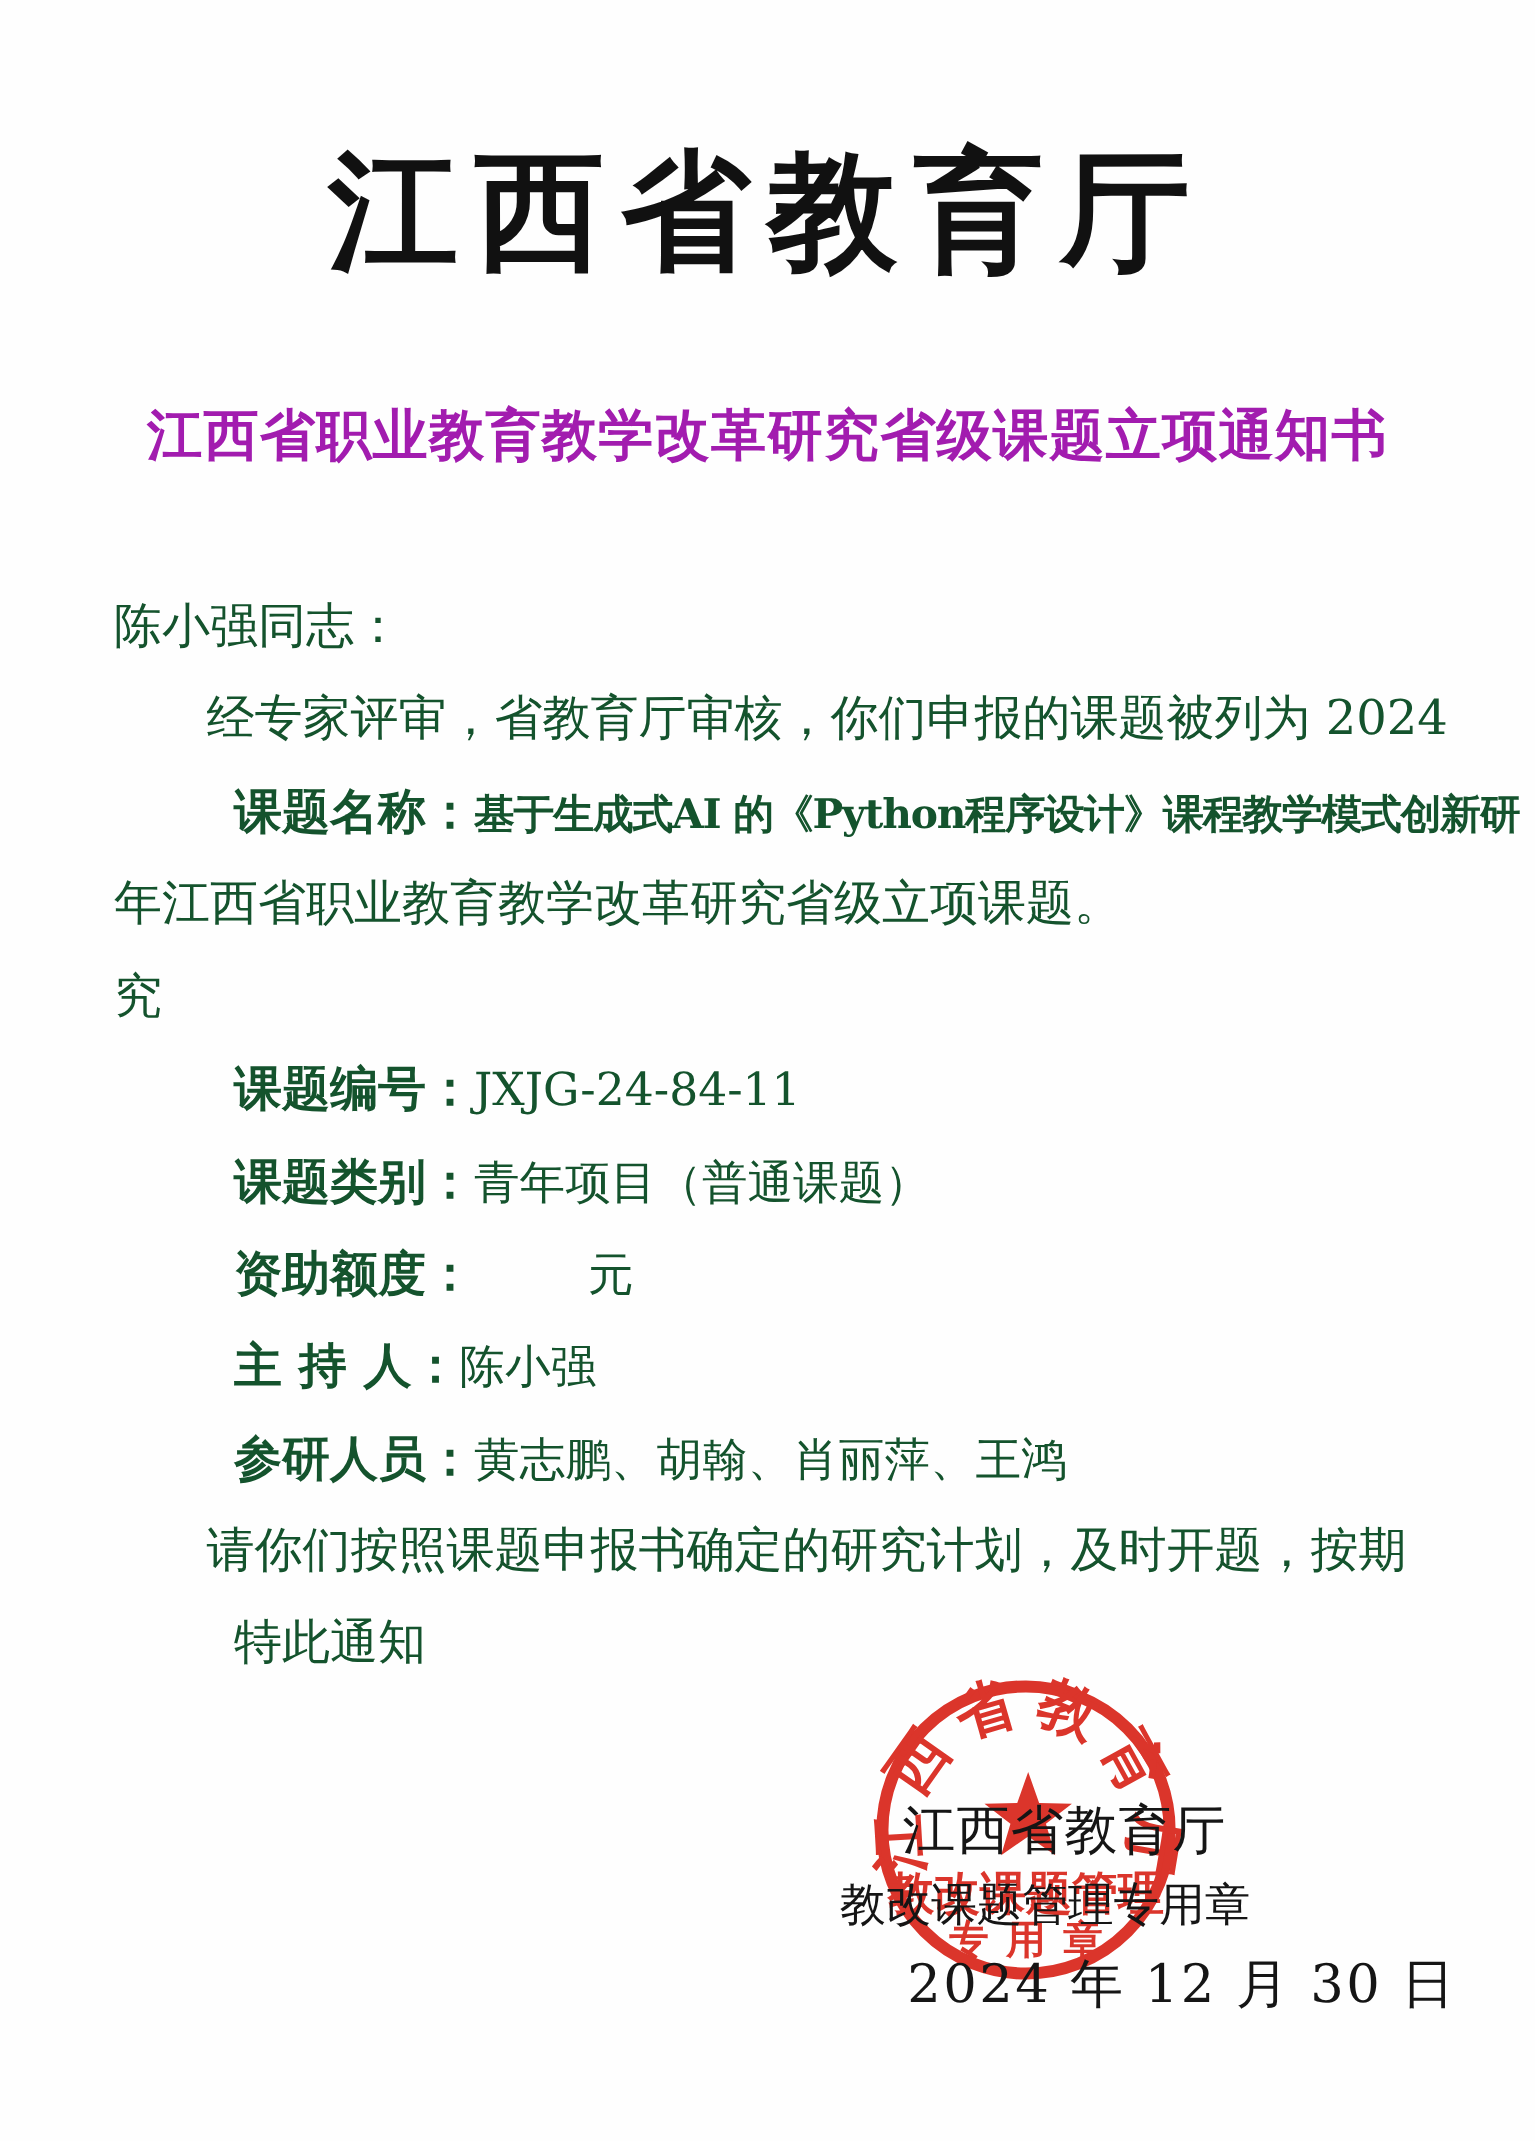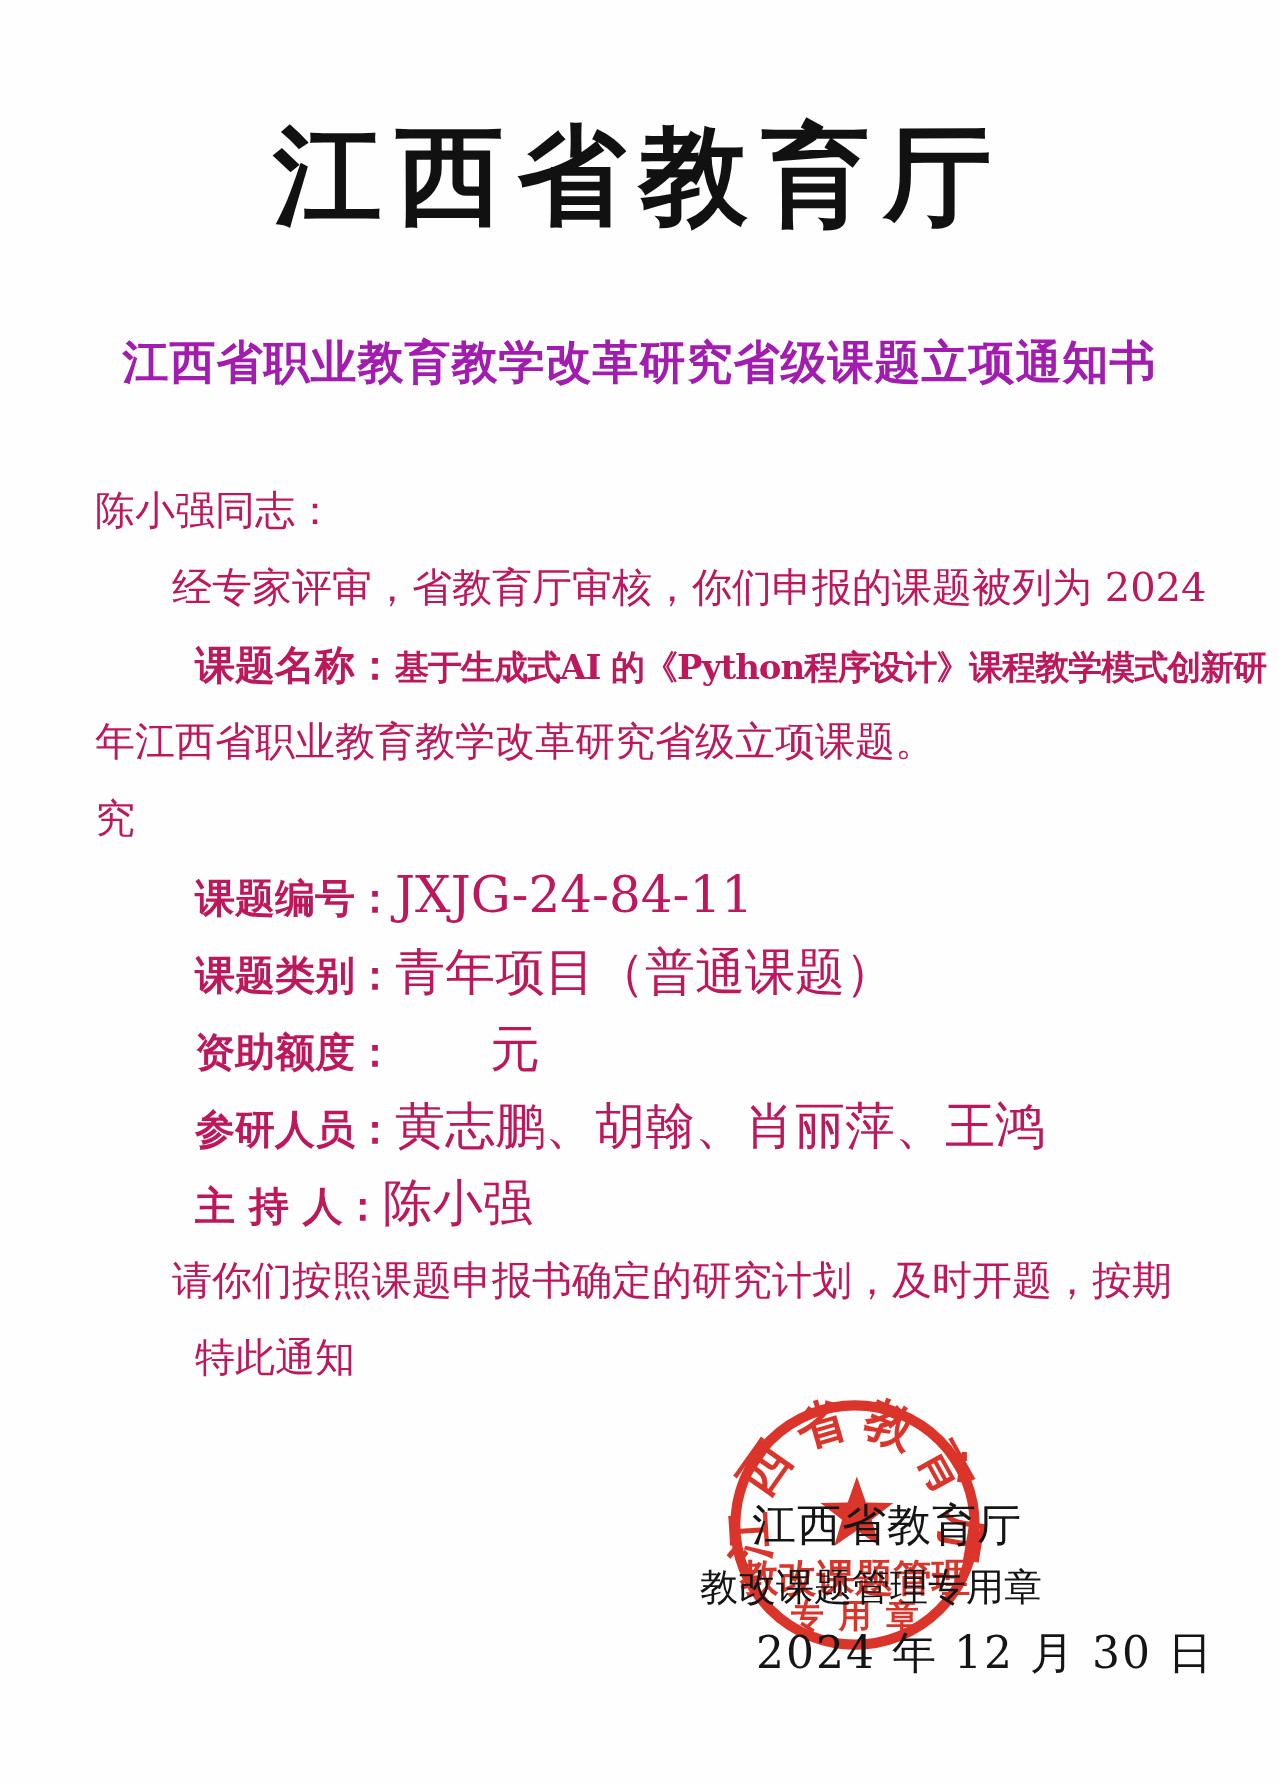--- a/index.html
+++ b/index.html
@@ -22,29 +22,29 @@
   }
   .doc-subtitle{
     position:absolute;top:332px;left:0;width:100%;
     text-align:center;
     font-size:46px;font-weight:bold;
     letter-spacing:1px;
     color:#a21caf;
     white-space:nowrap;
   }
   .body-text{
-    position:absolute;top:472px;left:95px;right:70px;
+    position:absolute;top:484px;left:95px;right:70px;
     font-size:40px;
-    color:#be185d;
+    color:#14532d;
   }
   .line{height:77px;line-height:77px;white-space:nowrap;}
   .indent{padding-left:100px;}
   .indent-sm{padding-left:77px;}
   .label{font-weight:600;}
-  .val{font-size:50px;margin-top:36px;}
+  .val{font-size:38px;margin-top:36px;}
   .val-name{font-size:34px;letter-spacing:-1px;font-weight:600;}
   .unit-gap{margin-left:95px;}
   
   .seal-wrap{
     position:absolute;left:718px;top:1388px;
     width:274px;height:274px;
     z-index:1;
     opacity:0.93;
   }
   .sig-line{
@@ -66,22 +66,22 @@
 
   <div class="body-text">
     <div class="line">陈小强同志：</div>
     <div class="line indent-sm">经专家评审，省教育厅审核，你们申报的课题被列为 2024</div>
     <div class="line indent"><span class="label">课题名称：</span><span class="val-name">基于生成式AI 的《Python程序设计》课程教学模式创新研</span></div>
     <div class="line">年江西省职业教育教学改革研究省级立项课题。</div>
     <div class="line">究</div>
     <div class="line indent"><span class="label">课题编号：</span><span class="val">JXJG-24-84-11</span></div>
     <div class="line indent"><span class="label">课题类别：</span><span class="val">青年项目（普通课题）</span></div>
     <div class="line indent"><span class="label">资助额度：</span><span class="val unit-gap">元</span></div>
+    <div class="line indent"><span class="label">主 持 人：</span><span class="val">陈小强</span></div>
     <div class="line indent"><span class="label">参研人员：</span><span class="val">黄志鹏、胡翰、肖丽萍、王鸿</span></div>
-    <div class="line indent"><span class="label">主 持 人：</span><span class="val">陈小强</span></div>
     <div class="line indent-sm">请你们按照课题申报书确定的研究计划，及时开题，按期</div>
     <div class="line indent">特此通知</div>
   </div>
 
   <div class="seal-wrap">
     <svg viewBox="0 0 300 300" width="274" height="274">
       <defs>
         <path id="sealArc" d="M 61.2 191.4 A 98 98 0 1 1 238.8 191.4" fill="none"></path>
       </defs>
       <circle cx="150" cy="150" r="131" fill="none" stroke-width="11" stroke="#d9261c"></circle>

